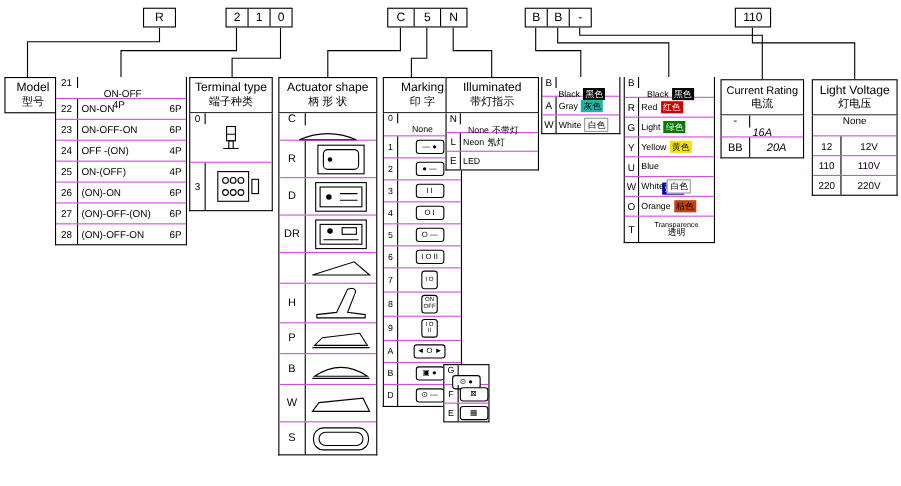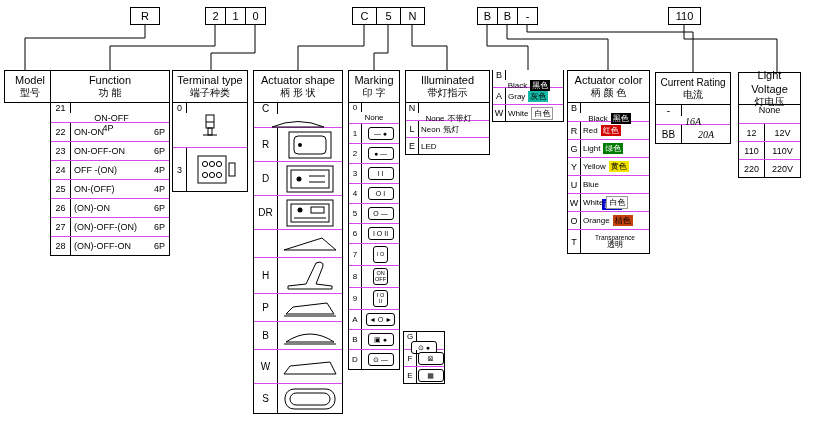--- a/index.html
+++ b/index.html
@@ -49,21 +49,21 @@
   .bc .row { height:17px; }
   .acl .row { height:18px; }
   .acl .trow { height:24px; }
   .tlab { flex:1; display:flex; flex-direction:column; align-items:center; justify-content:center; line-height:1.1; }
   .ten { font-size:6.5px; }
   .tcn { font-size:8px; }
 
   .cr .row { height:19px; }
   .cr .code-cell { width:26px; font-size:10px; }
   .cr .ht { font-size:10px; }
-  .val { flex:1; text-align:center; font-family:Liberation Serif, serif; font-style:italic; font-size:10px; }
+  .val { flex:1; text-align:center; font-family:Liberation Sans, sans-serif; font-style:italic; font-size:10px; }
 
   .vt .row { height:18px; }
   .vt .code-cell { width:26px; font-size:9px; }
   .vt .val { font-family:"Liberation Sans", sans-serif; font-style:normal; font-size:9px; }
 
   .mx { border:none; }
   .mx .tbl { border-top:1px solid #000; }
   .mx .row { height:17px; }
 </style>
 </head>
@@ -107,24 +107,20 @@
   </div>
 
   <div class="col" style="left:4px;top:70px;width:52px">
     <div class="hdr">
       <div class="ht">Model</div>
       <div class="hs">型号</div>
     </div>
   </div>
 
   <div class="col fn" style="left:50px;top:70px;width:120px">
-    <div class="hdr">
-      <div class="ht">Function</div>
-      <div class="hs">功  能</div>
-    </div>
     <div class="tbl">
       <div class="row">
           <span class="code-cell">21</span>
           <span class="lbl">ON-OFF</span>
           <span class="pol">4P</span>
         </div>
       <div class="row">
           <span class="code-cell">22</span>
           <span class="lbl">ON-ON</span>
           <span class="pol">6P</span>
@@ -292,21 +288,21 @@
           <span class="ico">
             <svg width="54" height="24" viewBox="0 0 54 24">
               <rect x="2" y="2" width="50" height="20" rx="9" fill="none" stroke="#000"></rect>
               <rect x="7" y="6" width="40" height="12" rx="6" fill="none" stroke="#000"></rect>
             </svg>
           </span>
         </div>
     </div>
   </div>
 
-  <div class="col mk" style="left:348px;top:70px;width:52px">
+  <div class="col mk" style="left:348px;top:70px;width:72px">
     <div class="hdr">
       <div class="ht">Marking</div>
       <div class="hs">印  字</div>
     </div>
     <div class="tbl">
       <div class="row">
           <span class="code-cell">0</span>
           <span class="mico">
             <span class="mplain">None</span>
           </span>
@@ -459,24 +455,20 @@
           <span class="code-cell">W</span>
           <span class="ilab">
             <span>White</span>
             <span class="chip" style="background: rgb(255, 255, 255); color: rgb(0, 0, 0); border: 1px solid rgb(153, 153, 153);">白色</span>
           </span>
         </div>
     </div>
   </div>
 
   <div class="col acl" style="left:567px;top:70px;width:83px">
-    <div class="hdr">
-      <div class="ht">Actuator color</div>
-      <div class="hs">柄 颜 色</div>
-    </div>
     <div class="tbl">
       <div class="row">
           <span class="code-cell">B</span>
           <span class="ilab">
             <span>Black</span>
             <span class="chip" style="background: rgb(0, 0, 0); color: rgb(255, 255, 255);">黑色</span>
           </span>
         </div>
       <div class="row">
           <span class="code-cell">R</span>
@@ -540,21 +532,21 @@
           <span class="code-cell">-</span>
           <span class="val">16A</span>
         </div>
       <div class="row">
           <span class="code-cell">BB</span>
           <span class="val">20A</span>
         </div>
     </div>
   </div>
 
-  <div class="col vt" style="left:738px;top:72px;width:63px">
+  <div class="col vt" style="left:738px;top:72px;width:78px">
     <div class="hdr">
       <div class="ht">Light Voltage</div>
       <div class="hs">灯电压</div>
     </div>
     <div class="tbl">
       <div class="row">
           <span class="code-cell"></span>
           <span class="val">None</span>
         </div>
       <div class="row">

